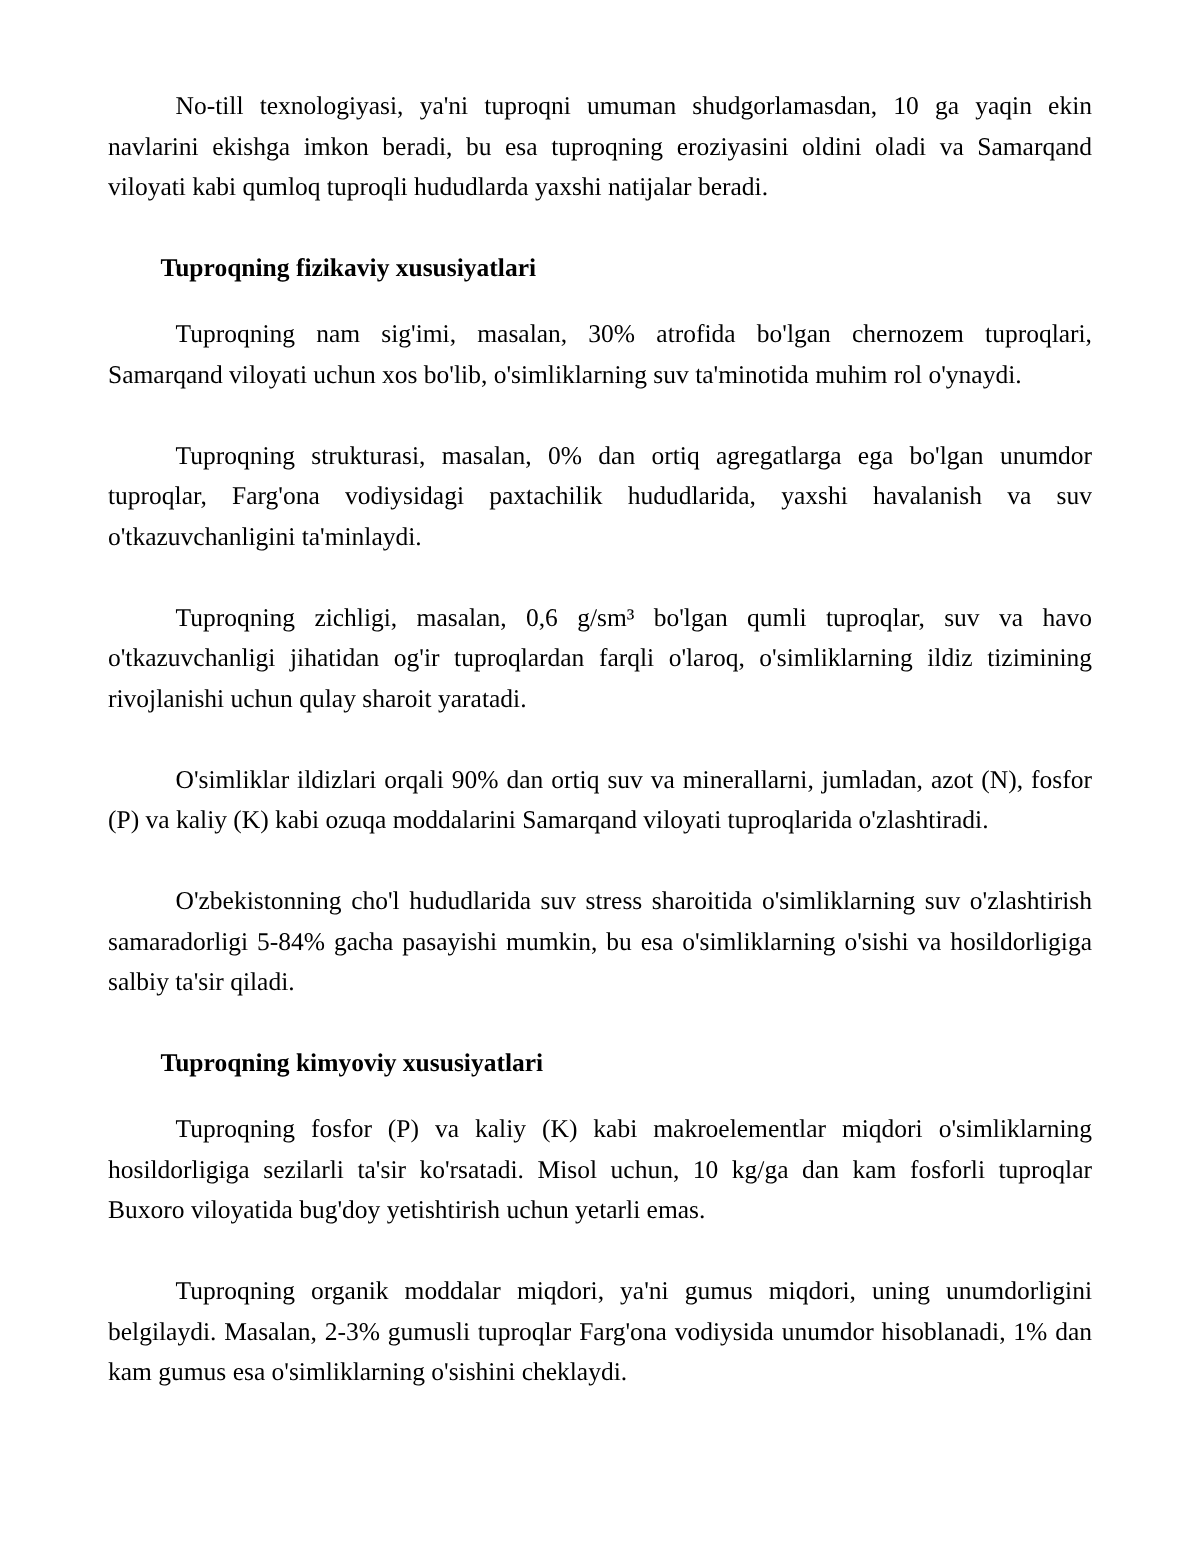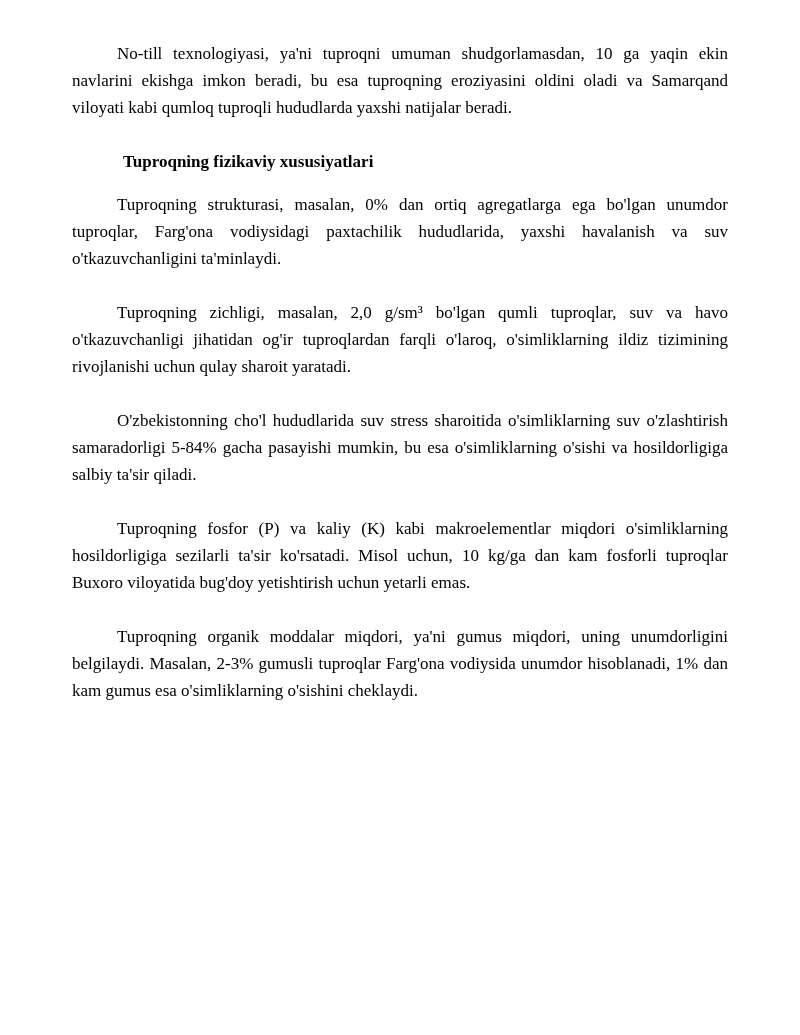--- a/index.html
+++ b/index.html
@@ -17,38 +17,41 @@
     overflow: hidden;
   }
   .doc-body {
     font-family: "Liberation Serif", "DejaVu Serif", serif;
     font-size: 17px;
     line-height: 27px;
     color: #000000;
     text-align: justify;
   }
   .doc-body p {
-    margin: 0 0 27px 0;
+    margin: 17px 0 27px 0;
     text-indent: 45px;
   }
   .doc-body h2 {
     font-size: 17px;
     line-height: 27px;
     font-weight: bold;
-    margin: 16px;
+    margin: 0;
     text-indent: 35px;
     text-align: left;
   }
 </style>
 </head>
 <body>
 
 <div class="page">
   <div class="doc-body" style="color: rgb(0, 0, 0);">
       <p>No-till texnologiyasi, ya'ni tuproqni umuman shudgorlamasdan, 10 ga yaqin ekin navlarini ekishga imkon beradi, bu esa  tuproqning eroziyasini oldini oladi va Samarqand viloyati kabi qumloq tuproqli hududlarda yaxshi natijalar beradi.</p>
       <h2>Tuproqning fizikaviy xususiyatlari</h2>
+      <p>Tuproqning nam sig'imi, masalan, 30% atrofida bo'lgan chernozem tuproqlari, Samarqand viloyati uchun xos bo'lib, o'simliklarning suv ta'minotida muhim rol o'ynaydi.</p>
       <p>Tuproqning strukturasi, masalan, 0% dan ortiq agregatlarga ega bo'lgan unumdor tuproqlar, Farg'ona vodiysidagi paxtachilik hududlarida, yaxshi havalanish va suv o'tkazuvchanligini ta'minlaydi.</p>
-      <p>Tuproqning zichligi, masalan, 2,0 g/sm³ bo'lgan qumli tuproqlar, suv va havo o'tkazuvchanligi jihatidan og'ir tuproqlardan farqli o'laroq, o'simliklarning ildiz tizimining rivojlanishi uchun qulay sharoit yaratadi.</p>
+      <p>Tuproqning zichligi, masalan, 0,6 g/sm³ bo'lgan qumli tuproqlar, suv va havo o'tkazuvchanligi jihatidan og'ir tuproqlardan farqli o'laroq, o'simliklarning ildiz tizimining rivojlanishi uchun qulay sharoit yaratadi.</p>
+      <p>O'simliklar ildizlari orqali 90% dan ortiq suv va minerallarni, jumladan, azot (N), fosfor (P) va kaliy (K) kabi ozuqa moddalarini Samarqand viloyati tuproqlarida o'zlashtiradi.</p>
       <p>O'zbekistonning cho'l hududlarida suv stress sharoitida o'simliklarning suv o'zlashtirish samaradorligi 5-84% gacha pasayishi mumkin, bu esa o'simliklarning o'sishi va hosildorligiga salbiy ta'sir qiladi.</p>
+      <h2>Tuproqning kimyoviy xususiyatlari</h2>
       <p>Tuproqning fosfor (P) va kaliy (K) kabi makroelementlar miqdori o'simliklarning hosildorligiga sezilarli ta'sir ko'rsatadi.  Misol uchun,  10 kg/ga dan kam fosforli tuproqlar Buxoro viloyatida bug'doy yetishtirish uchun yetarli emas.</p>
       <p>Tuproqning organik moddalar miqdori, ya'ni gumus miqdori, uning unumdorligini belgilaydi.  Masalan, 2-3% gumusli tuproqlar Farg'ona vodiysida unumdor hisoblanadi, 1% dan kam gumus esa o'simliklarning o'sishini cheklaydi.</p>
     </div>
 </div>
 
 </body></html>

